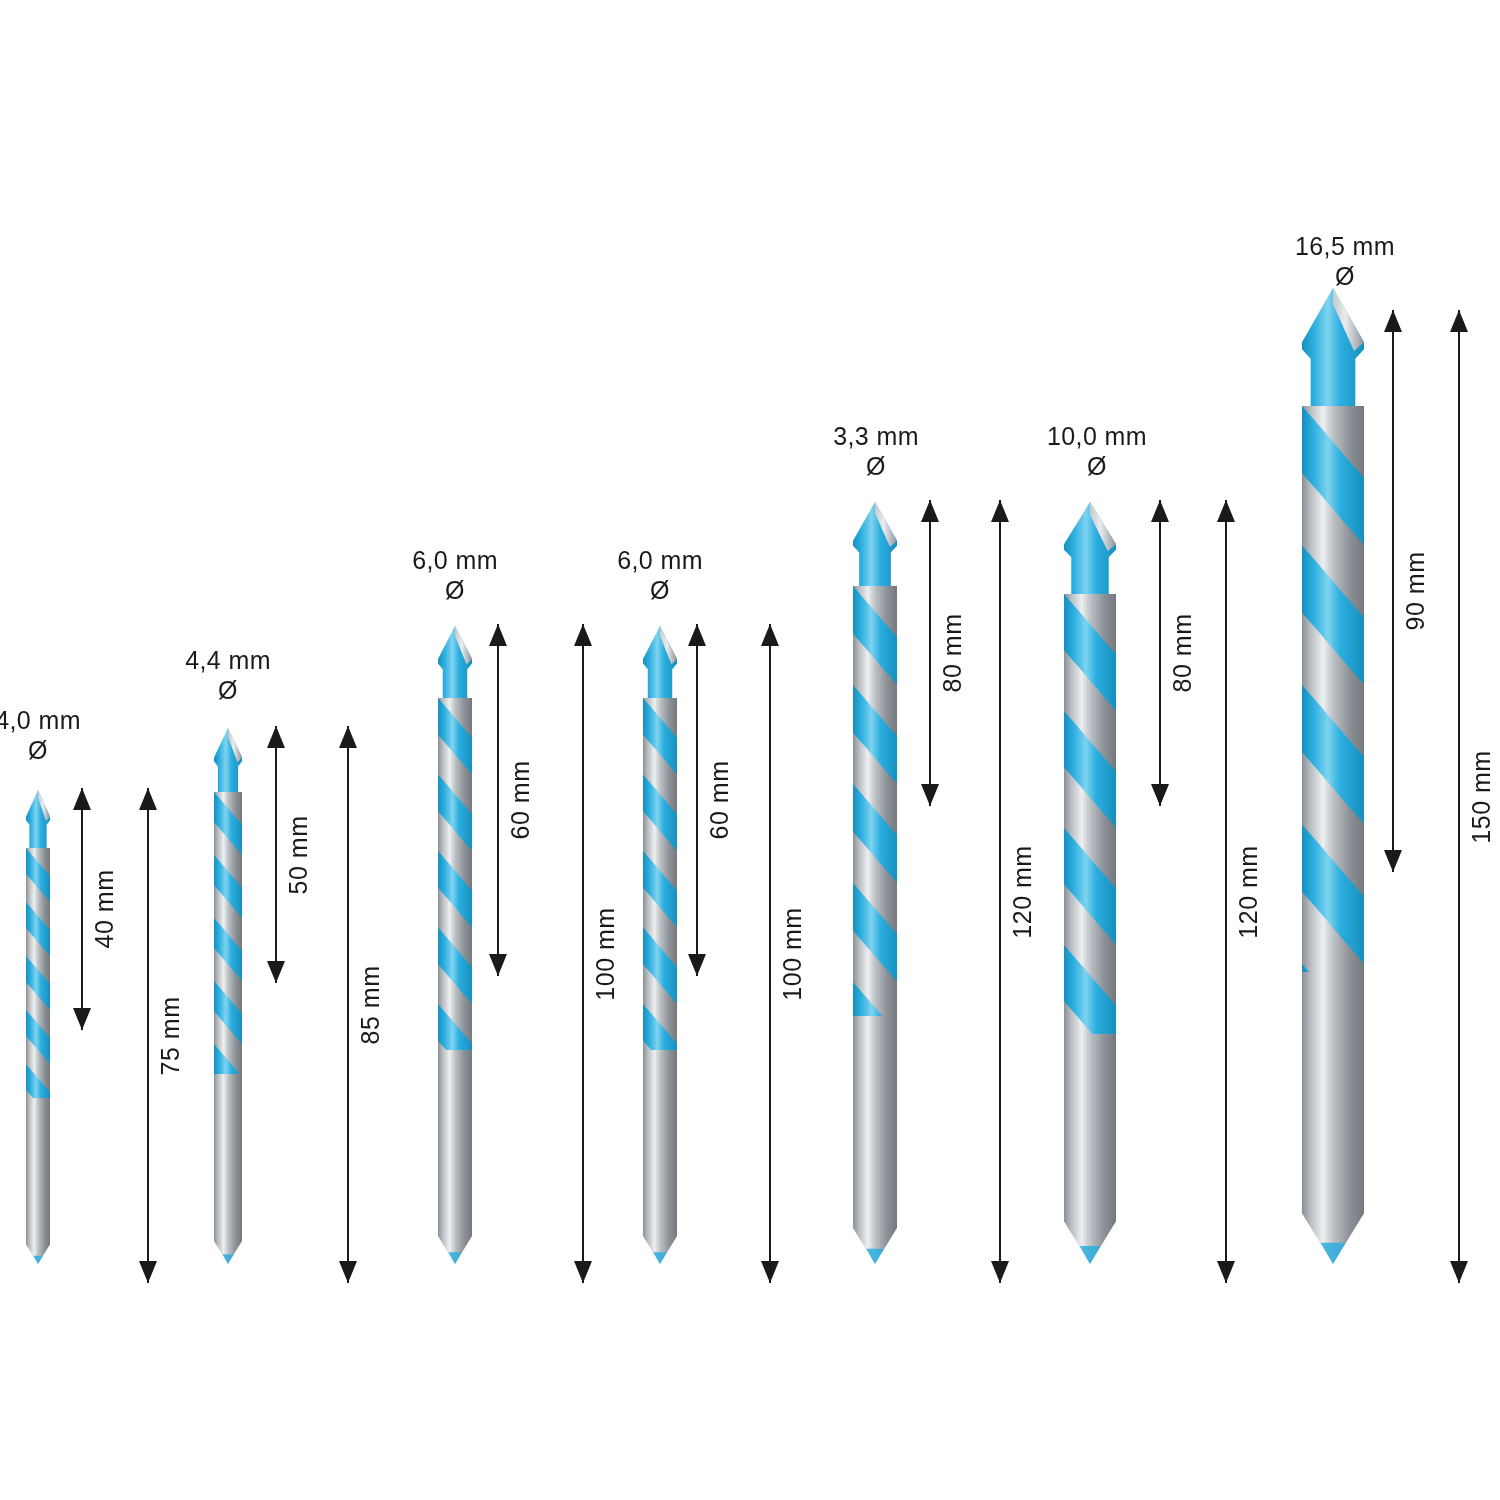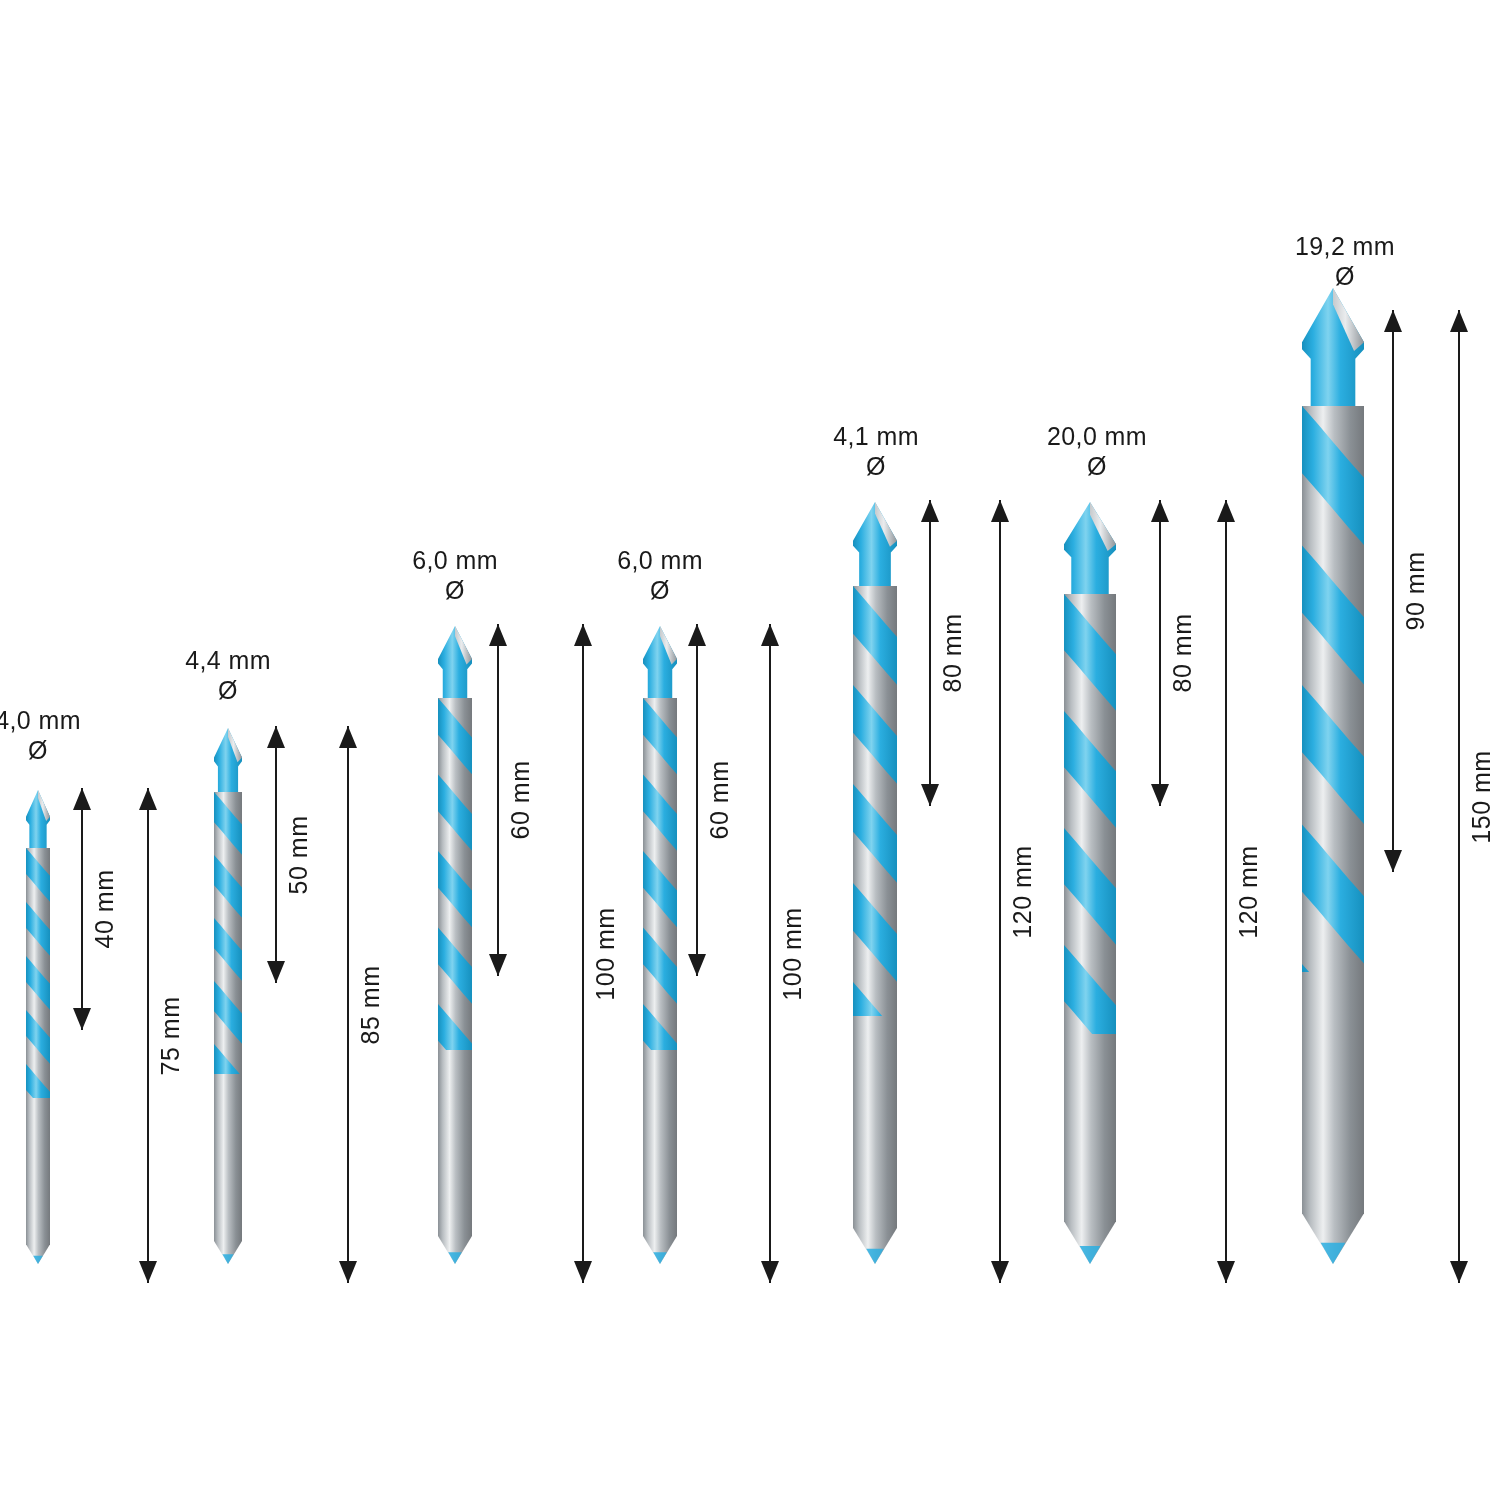--- a/index.html
+++ b/index.html
@@ -296,21 +296,21 @@
           <path d="M0 183 C 14.96 199.632, 29.040000000000003 217.3728, 44 234.00480000000002 L 44 281.6832 C 29.040000000000003 265.0512, 14.96 247.31040000000002, 0 230.6784 Z" fill="url(#blbit8mm)"></path>
           <path d="M0 282 C 14.96 298.632, 29.040000000000003 316.3728, 44 333.0048 L 44 380.6832 C 29.040000000000003 364.0512, 14.96 346.3104, 0 329.6784 Z" fill="url(#blbit8mm)"></path>
           <path d="M0 381 C 14.96 397.632, 29.040000000000003 415.3728, 44 432.0048 L 44 479.6832 C 29.040000000000003 463.0512, 14.96 445.3104, 0 428.6784 Z" fill="url(#blbit8mm)"></path>
           <path d="M0 480 C 14.96 496.632, 29.040000000000003 514.3728, 44 531.0048 L 44 578.6832 C 29.040000000000003 562.0512, 14.96 544.3104, 0 527.6784 Z" fill="url(#blbit8mm)"></path>
           <path d="M0 579 C 14.96 595.632, 29.040000000000003 613.3728, 44 630.0048 L 44 677.6832 C 29.040000000000003 661.0512, 14.96 643.3104, 0 626.6784 Z" fill="url(#blbit8mm)"></path>
         </g>
         <path d="M22 0 L44 38.64 L44 43.68 L37.839999999999996 50.4 L37.839999999999996 84 L6.16 84 L6.16 50.4 L0 43.68 L0 38.64 Z" fill="url(#blbit8mm)"></path>
         <path d="M22 0 L44 38.64 L36.96 44.822399999999995 L22 11.592 Z" fill="url(#cbbit8mm)"></path>
       </svg></div>
     <div class="label" style="left: 766px; top: 422px; width: 220px;">
-      <span class="dia">4,1 mm</span>
+      <span class="dia">3,3 mm</span>
       <span class="sym">Ø</span>
     </div>
     <div class="dim" style="left: 1140px; top: 500px; width: 40px; height: 306px;">
       <div class="line"></div>
       <div class="ah up"></div>
       <div class="ah dn"></div>
       <div class="dtxt" style="top: 153px; transform: translate(-50%, -50%) rotate(-90deg); margin-left: 22px;">80 mm</div>
     </div>
     <div class="dim" style="left: 1206px; top: 500px; width: 40px; height: 783px;">
       <div class="line"></div>
@@ -351,21 +351,21 @@
           <path d="M0 92 C 17.68 111.656, 34.32 132.6224, 52 152.2784 L 52 208.62560000000002 C 34.32 188.9696, 17.68 168.00320000000002, 0 148.34720000000002 Z" fill="url(#blbit10mm)"></path>
           <path d="M0 209 C 17.68 228.656, 34.32 249.6224, 52 269.27840000000003 L 52 325.6256 C 34.32 305.9696, 17.68 285.0032, 0 265.3472 Z" fill="url(#blbit10mm)"></path>
           <path d="M0 326 C 17.68 345.656, 34.32 366.6224, 52 386.27840000000003 L 52 442.6256 C 34.32 422.9696, 17.68 402.0032, 0 382.3472 Z" fill="url(#blbit10mm)"></path>
           <path d="M0 443 C 17.68 462.656, 34.32 483.6224, 52 503.27840000000003 L 52 559.6256000000001 C 34.32 539.9696, 17.68 519.0032, 0 499.3472 Z" fill="url(#blbit10mm)"></path>
           <path d="M0 560 C 17.68 579.656, 34.32 600.6224, 52 620.2784 L 52 676.6256000000001 C 34.32 656.9696, 17.68 636.0032, 0 616.3472 Z" fill="url(#blbit10mm)"></path>
         </g>
         <path d="M26 0 L52 42.32 L52 47.84 L44.72 55.199999999999996 L44.72 92 L7.280000000000001 92 L7.280000000000001 55.199999999999996 L0 47.84 L0 42.32 Z" fill="url(#blbit10mm)"></path>
         <path d="M26 0 L52 42.32 L43.68 49.09119999999999 L26 12.696 Z" fill="url(#cbbit10mm)"></path>
       </svg></div>
     <div class="label" style="left: 987px; top: 422px; width: 220px;">
-      <span class="dia">20,0 mm</span>
+      <span class="dia">10,0 mm</span>
       <span class="sym">Ø</span>
     </div>
     <div class="dim" style="left: 1373px; top: 310px; width: 40px; height: 562px;">
       <div class="line"></div>
       <div class="ah up"></div>
       <div class="ah dn"></div>
       <div class="dtxt" style="top: 281px; transform: translate(-50%, -50%) rotate(-90deg); margin-left: 22px;">90 mm</div>
     </div>
     <div class="dim" style="left: 1439px; top: 310px; width: 40px; height: 973px;">
       <div class="line"></div>
@@ -407,16 +407,16 @@
           <path d="M0 257.5 C 21.080000000000002 280.936, 40.92 305.9344, 62 329.3704 L 62 396.5536 C 40.92 373.1176, 21.080000000000002 348.1192, 0 324.6832 Z" fill="url(#blbit12mm)"></path>
           <path d="M0 397 C 21.080000000000002 420.436, 40.92 445.4344, 62 468.8704 L 62 536.0536 C 40.92 512.6176, 21.080000000000002 487.6192, 0 464.1832 Z" fill="url(#blbit12mm)"></path>
           <path d="M0 536.5 C 21.080000000000002 559.936, 40.92 584.9344, 62 608.3704 L 62 675.5536 C 40.92 652.1176, 21.080000000000002 627.1192000000001, 0 603.6831999999999 Z" fill="url(#blbit12mm)"></path>
           <path d="M0 676 C 21.080000000000002 699.436, 40.92 724.4344, 62 747.8704 L 62 815.0536 C 40.92 791.6176, 21.080000000000002 766.6192000000001, 0 743.1831999999999 Z" fill="url(#blbit12mm)"></path>
           <path d="M0 815.5 C 21.080000000000002 838.936, 40.92 863.9344, 62 887.3704 L 62 954.5536 C 40.92 931.1176, 21.080000000000002 906.1192000000001, 0 882.6831999999999 Z" fill="url(#blbit12mm)"></path>
         </g>
         <path d="M31 0 L62 54.28 L62 61.36 L53.32 70.8 L53.32 118 L8.680000000000001 118 L8.680000000000001 70.8 L0 61.36 L0 54.28 Z" fill="url(#blbit12mm)"></path>
         <path d="M31 0 L62 54.28 L52.08 62.9648 L31 16.284 Z" fill="url(#cbbit12mm)"></path>
       </svg></div>
     <div class="label" style="left: 1235px; top: 232px; width: 220px;">
-      <span class="dia">19,2 mm</span>
+      <span class="dia">16,5 mm</span>
       <span class="sym">Ø</span>
     </div>
   </div>
 
 </body></html>

